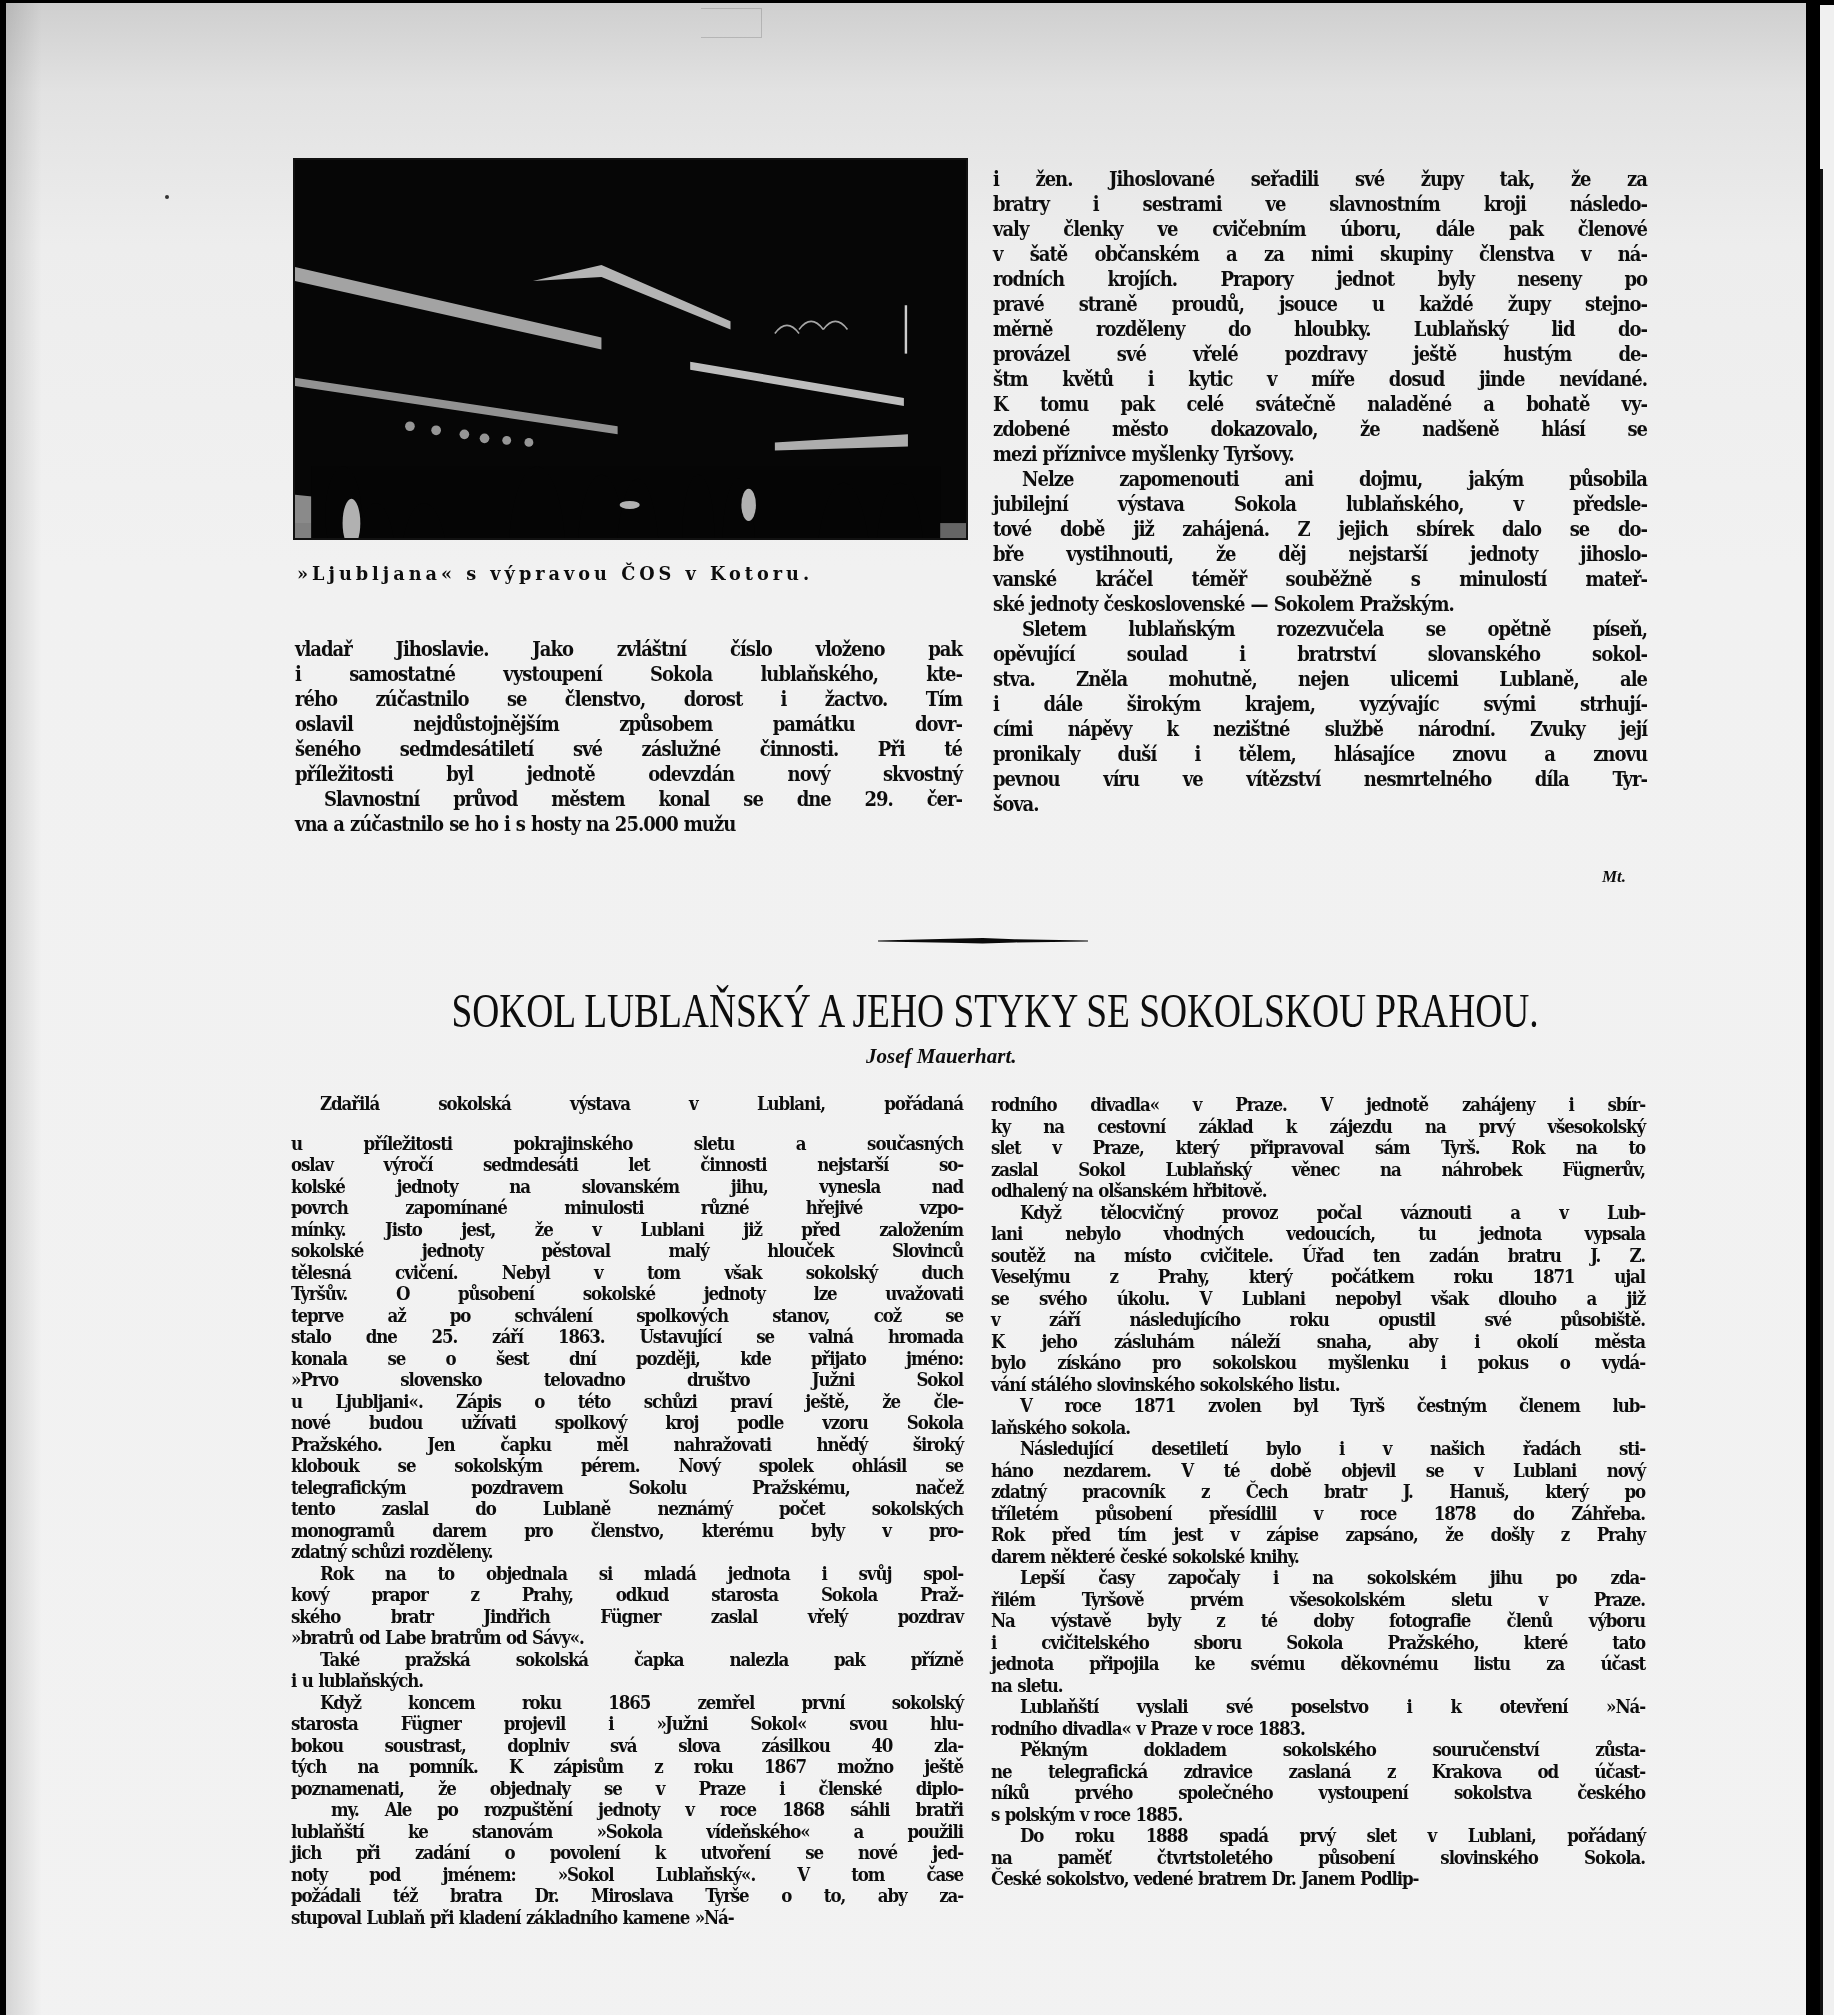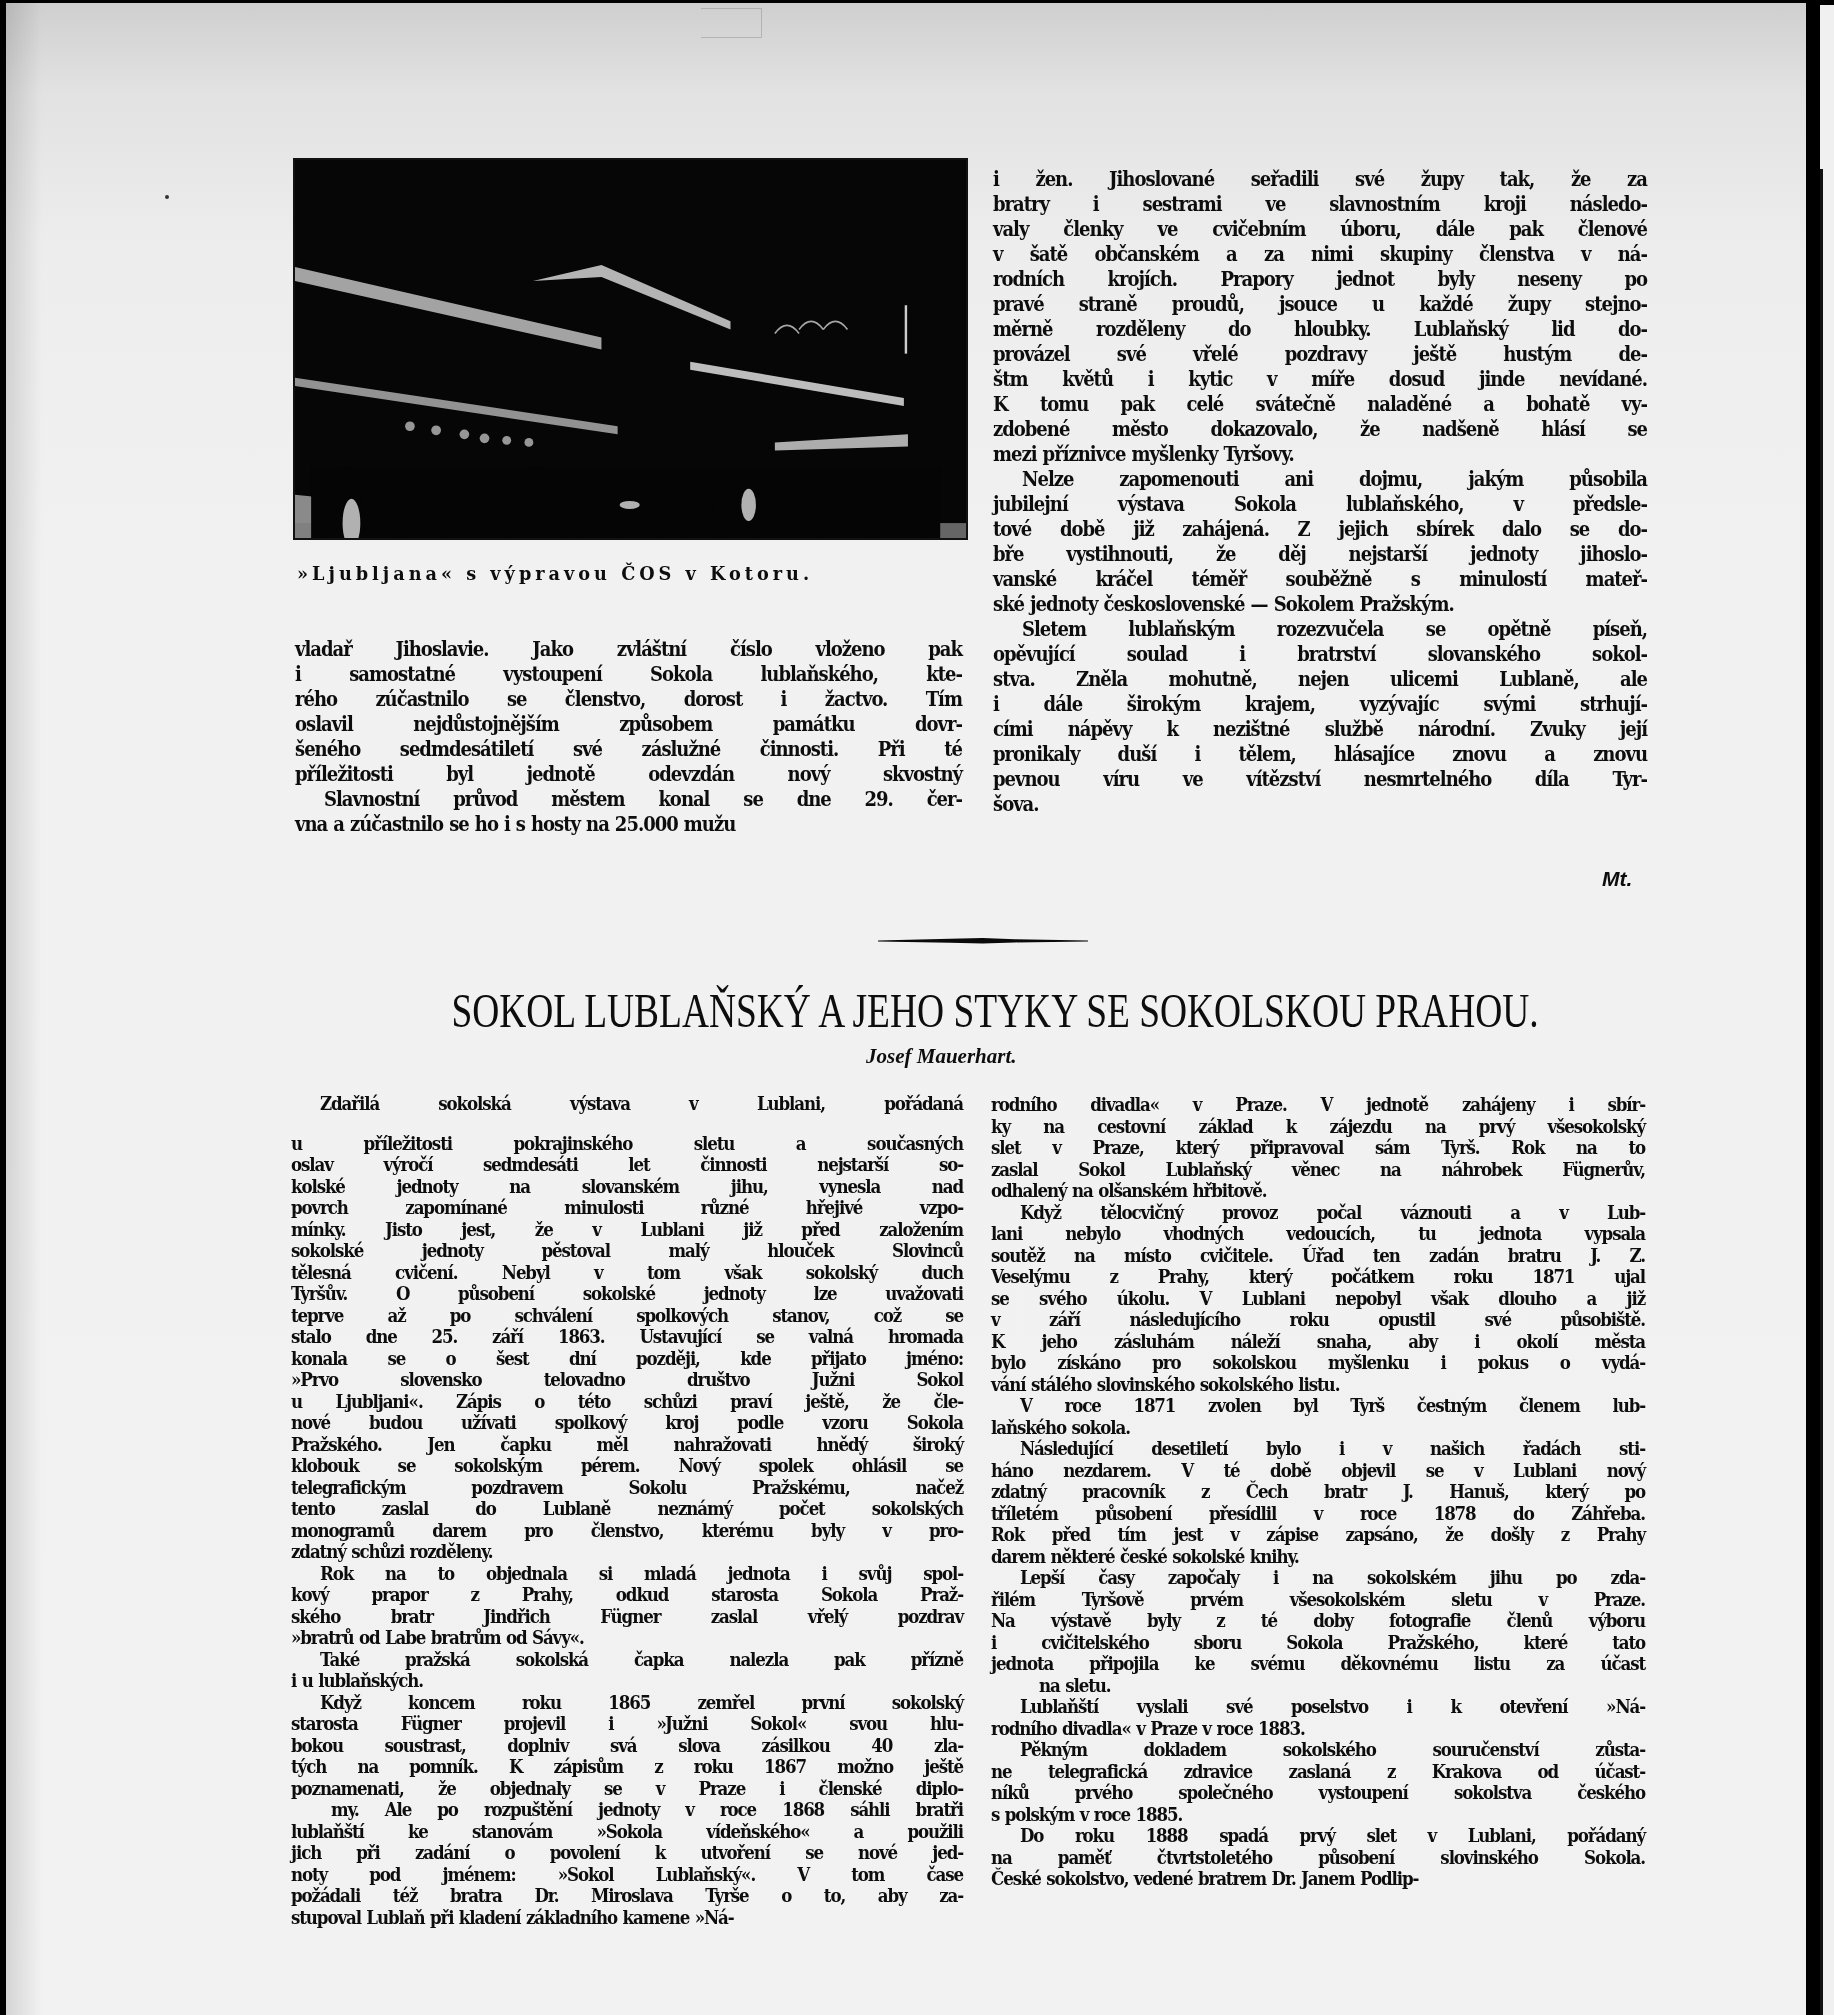--- a/index.html
+++ b/index.html
@@ -184,21 +184,21 @@
       <span class="line" style="display: block;">opěvující soulad i bratrství slovanského sokol-</span>
       <span class="line" style="display: block;">stva. Zněla mohutně, nejen ulicemi Lublaně, ale</span>
       <span class="line" style="display: block;">i dále širokým krajem, vyzývajíc svými strhují-</span>
       <span class="line" style="display: block;">cími nápěvy k nezištné službě národní. Zvuky její</span>
       <span class="line" style="display: block;">pronikaly duší i tělem, hlásajíce znovu a znovu</span>
       <span class="line" style="display: block;">pevnou víru ve vítězství nesmrtelného díla Tyr-</span>
       <span class="line last" style="display: block;">šova.</span>
     </p>
   </div>
 
-<div class="col" style="left:1602px; top:867px; font-family:Liberation Sans, sans-serif; font-style:italic; font-weight:bold; font-size:21px;">Mt.</div>
+<div class="col" style="left:1602px; top:867px; font-family:Liberation Serif, serif; font-style:italic; font-weight:bold; font-size:17px;">Mt.</div>
 
 <svg class="divider" viewBox="0 0 522 14" preserveAspectRatio="none">
   <polygon points="0,6 180,2 260,0 340,3 522,6 522,9 340,11 260,14 180,12 0,9" fill="#0a0a0a"></polygon>
 </svg>
 
 <div class="headline">SOKOL LUBLAŇSKÝ A JEHO STYKY SE SOKOLSKOU PRAHOU.</div>
 <div class="author">Josef Mauerhart.</div>
 
 <div class="lower">
   <div class="col text" id="art-left" style="left:291px; top:1093px; width:672px;">
@@ -279,21 +279,21 @@
         <span class="line" style="display: block;">tříletém působení přesídlil v roce 1878 do Záhřeba.</span>
         <span class="line" style="display: block;">Rok před tím jest v zápise zapsáno, že došly z Prahy</span>
         <span class="line last" style="display: block;">darem některé české sokolské knihy.</span>
       </p>
       <p>
         <span class="line" style="padding-left: 29px; display: block;">Lepší časy započaly i na sokolském jihu po zda-</span>
         <span class="line" style="display: block;">řilém Tyršově prvém všesokolském sletu v Praze.</span>
         <span class="line" style="display: block;">Na výstavě byly z té doby fotografie členů výboru</span>
         <span class="line" style="display: block;">i cvičitelského sboru Sokola Pražského, které tato</span>
         <span class="line" style="display: block;">jednota připojila ke svému děkovnému listu za účast</span>
-        <span class="line last" style="display: block; margin-left: 48px;">na sletu.</span>
+        <span class="line last" style="display: block;">na sletu.</span>
       </p>
       <p>
         <span class="line" style="padding-left: 29px; display: block;">Lublaňští vyslali své poselstvo i k otevření »Ná-</span>
         <span class="line last" style="display: block;">rodního divadla« v Praze v roce 1883.</span>
       </p>
       <p>
         <span class="line" style="padding-left: 29px; display: block;">Pěkným dokladem sokolského souručenství zůsta-</span>
         <span class="line" style="display: block;">ne telegrafická zdravice zaslaná z Krakova od účast-</span>
         <span class="line" style="display: block;">níků prvého společného vystoupení sokolstva českého</span>
         <span class="line last" style="display: block;">s polským v roce 1885.</span>

